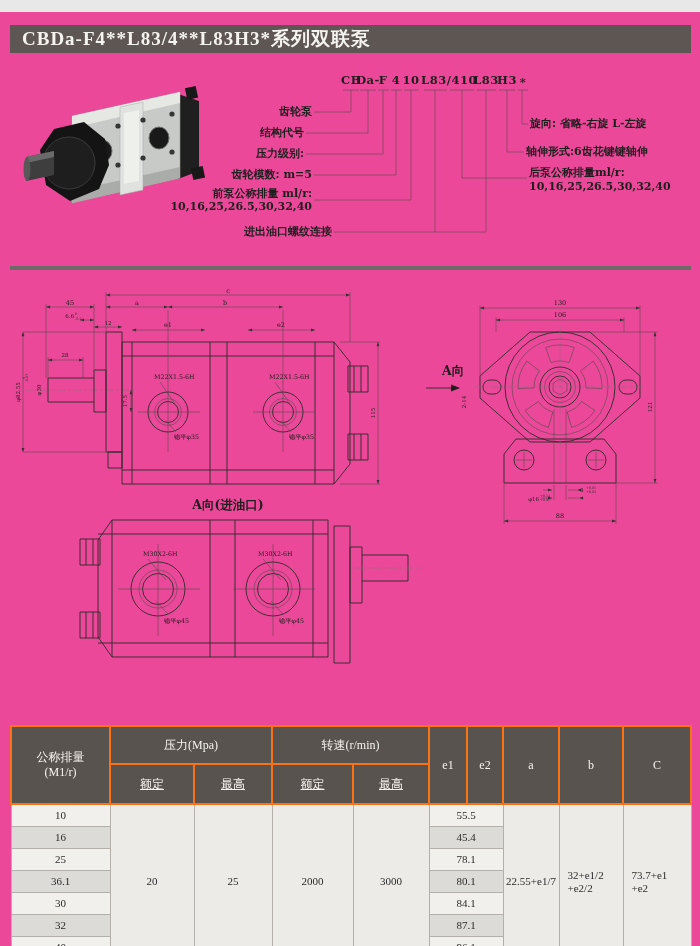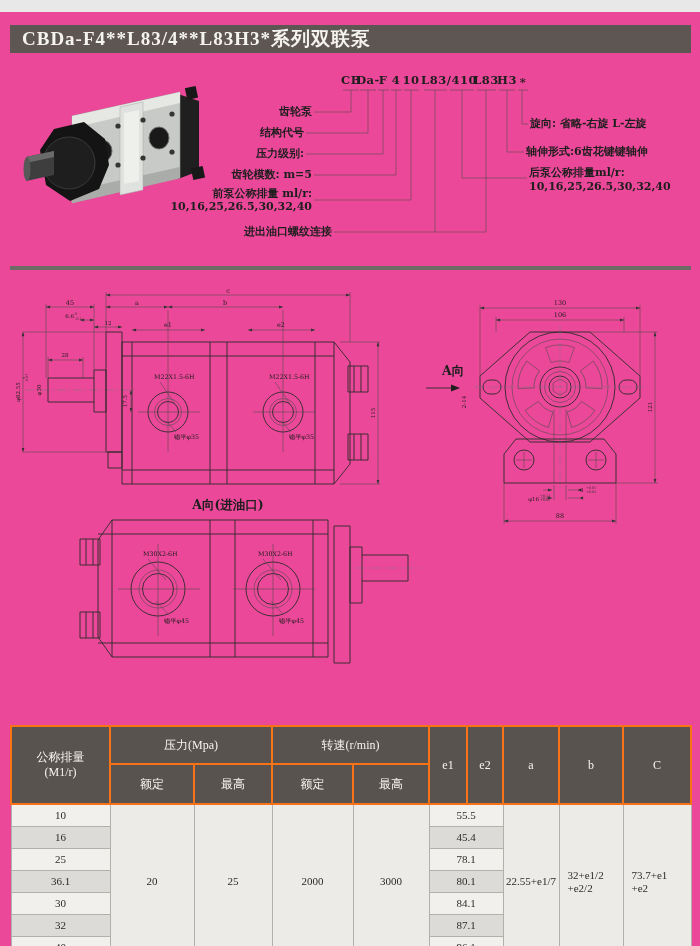--- a/index.html
+++ b/index.html
@@ -21,21 +21,21 @@
   .thick{stroke:#2b2b2b;stroke-width:.9;fill:none;}
   .thin{stroke:#4a4a4a;stroke-width:.55;fill:none;}
   .dimln{stroke:#4a4a4a;stroke-width:.55;fill:none;}
   .cl{stroke:#777;stroke-width:.5;fill:none;stroke-dasharray:9 2.5 2 2.5;}
   
   #spec-table{position:absolute;left:10px;top:713px;width:681px;border-collapse:collapse;
               table-layout:fixed;border-bottom:2px solid #6e6a67;}
   #spec-table th{background:#59534f;color:#f6f4f1;font-weight:normal;font-size:12px;
                  border:2px solid #f97316;white-space:pre-line;line-height:1.25;}
   #spec-table thead tr:first-child th{height:34px;}
-  #spec-table thead tr:last-child th{height:36px;}
+  #spec-table thead tr:last-child th{height:36px;text-decoration:underline;}
   #spec-table td{border:1px solid #b3b0ab;font-size:11px;text-align:center;height:19px;
                  background:#f2f0ec;color:#2b2b2b;white-space:pre-line;line-height:1.15;}
   #spec-table td.stripe{background:#dcdbd7;}
   #spec-table td.c-merge{background:#edebe7;}
   #spec-table td.lft{text-align:left;padding-left:8px;}
 </style>
 </head>
 <body>
 
 <div id="page">

